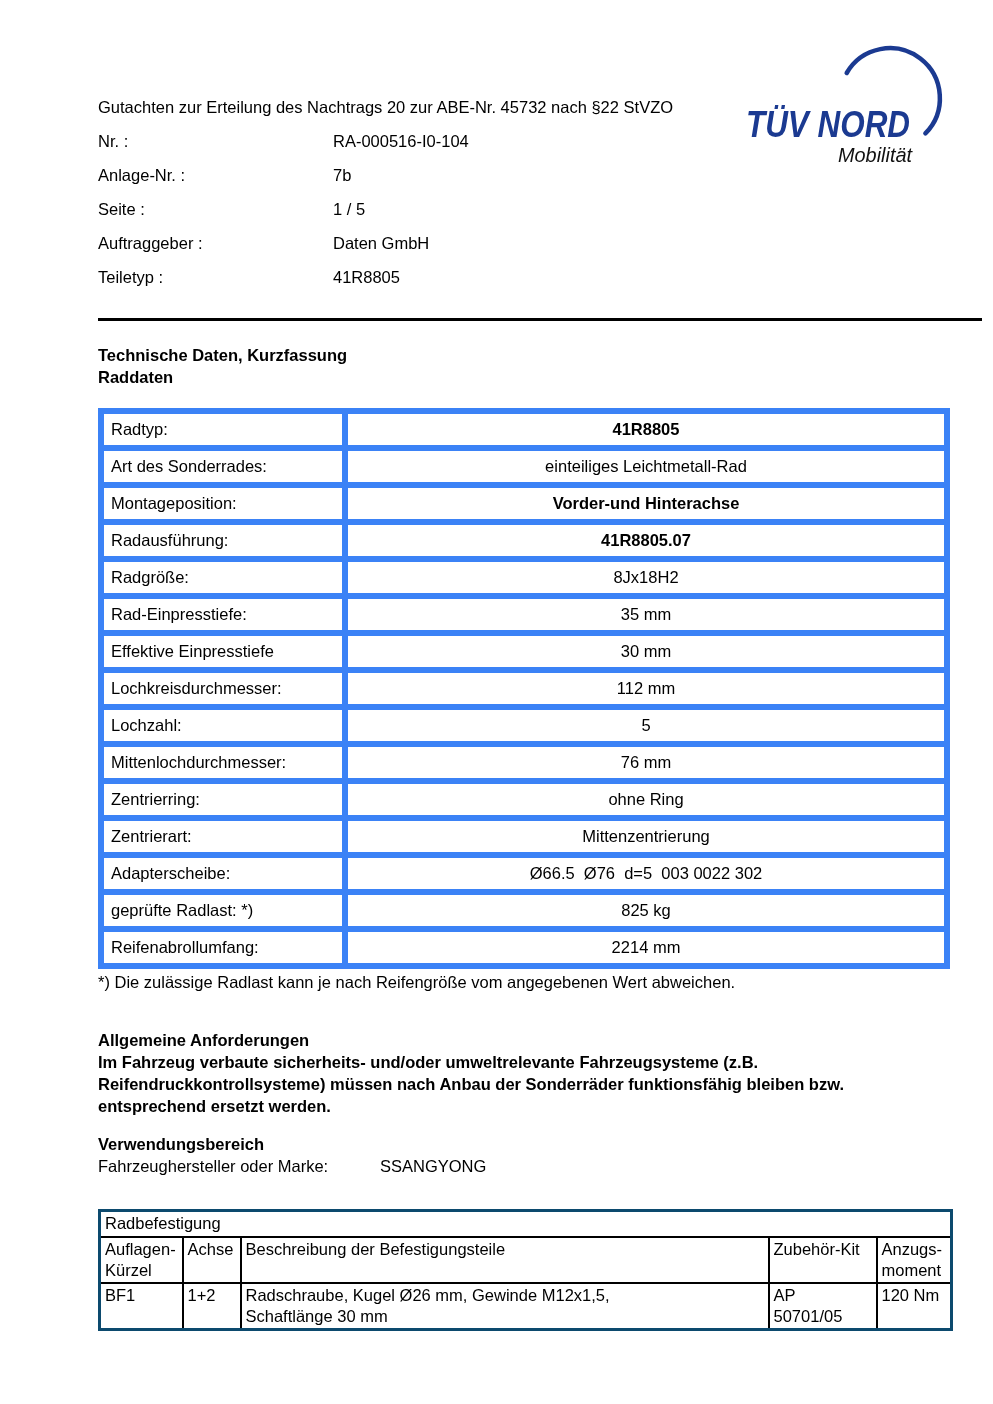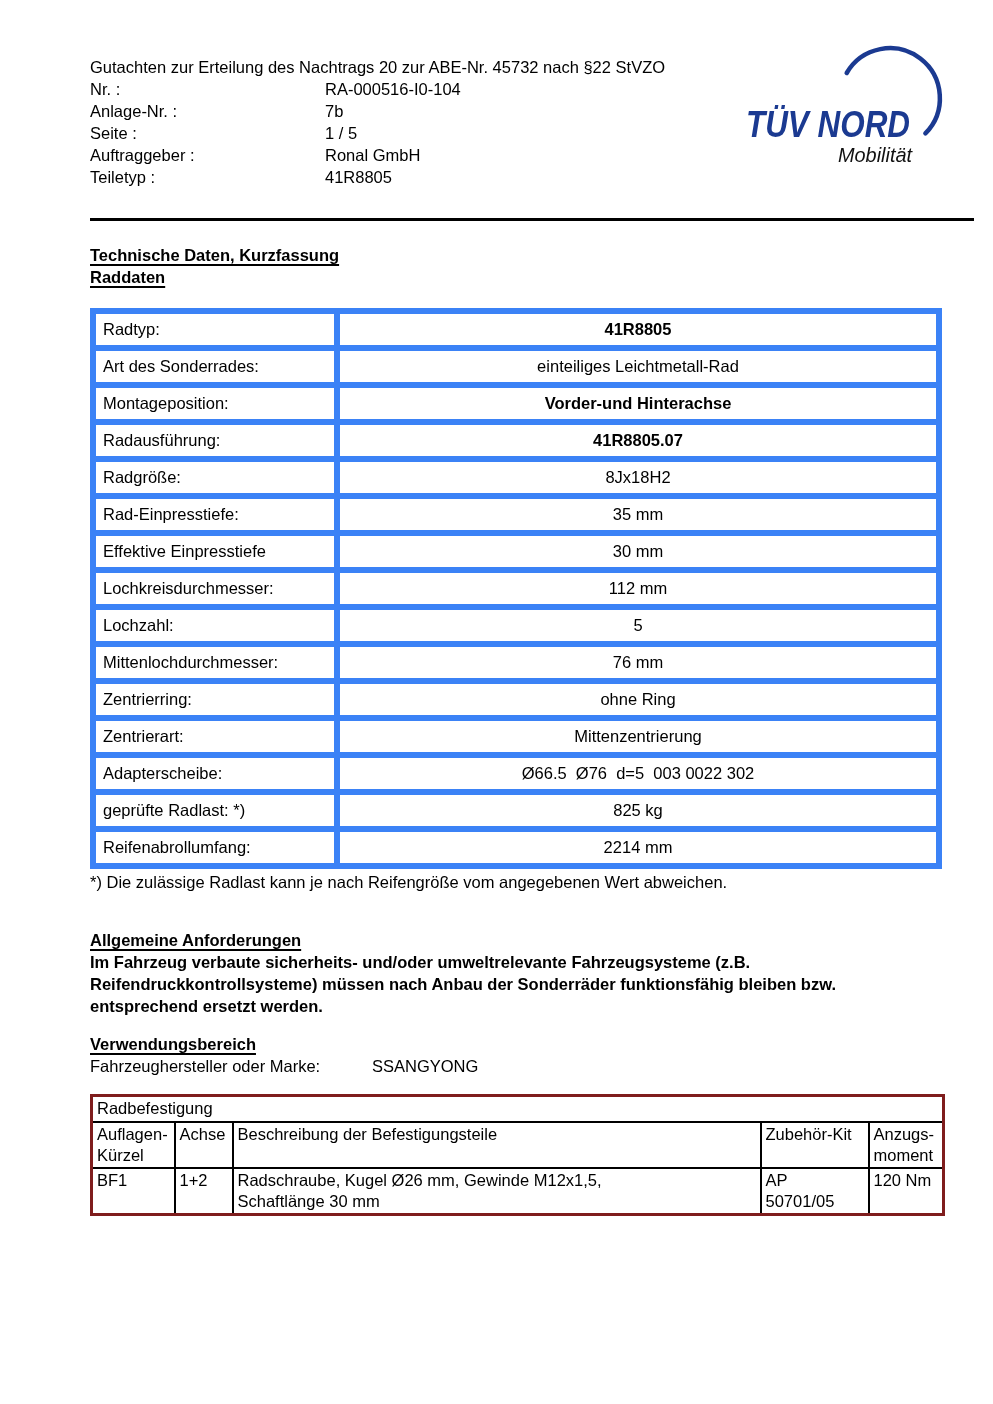--- a/index.html
+++ b/index.html
@@ -1,32 +1,32 @@
 <!DOCTYPE html>
 <html lang="de"><head>
 <meta charset="utf-8">
 <style>
   html,body { margin:0; padding:0; background:#fff; }
   .page {
     position:relative; width:993px; height:1404px; background:#ffffff;
     font-family:"Liberation Sans", sans-serif; font-size:16.5px; color:#000;
     overflow:hidden;
   }
-  .content { position:absolute; left:90px; top:0; width:884px; padding-top:56px; }
+  .content { position:absolute; left:98px; top:0; width:884px; padding-top:96px; }
 
   
   .doc-title { line-height:22px; white-space:nowrap; }
-  .hdr-field { line-height:22px; }
+  .hdr-field { line-height:22px;margin-top:12px; }
   .hdr-field .lbl { display:inline-block; width:235px; }
 
   .rule { height:3px; background:#000; margin-top:30px; }
 
   .h1 {
     margin-top:23px; font-weight:bold; line-height:22px;
-    text-decoration:underline; text-underline-offset:3px; text-decoration-thickness:2px;
+    text-underline-offset:3px; text-decoration-thickness:2px;
     width:max-content;
   }
   .h1.sub { margin-top:0; }
 
   
   table { border-collapse:collapse; }
   .wheel-table { margin-top:20px; width:852px; table-layout:fixed; border:3px solid #000; }
   .wheel-table td { border:6px solid #3b82f6; height:29px; line-height:21px; }
   .wheel-table td.lblcell { width:231px; padding:0 0 0 7px; text-align:left; }
   .wheel-table td.valcell { text-align:center; white-space:pre-wrap; }
@@ -34,21 +34,21 @@
 
   .footnote { margin-top:3px; line-height:21px; }
 
   .para { line-height:22px; white-space:pre-line;font-weight:bold; }
   .sect-general { margin-top:36px; }
   .sect-usage { margin-top:16px; }
   .usage-line { line-height:22px; }
   .usage-line .lbl { display:inline-block; width:282px; }
 
   
-  .fast-table { margin-top:17px; width:852px; table-layout:fixed; border:3px solid #7f1d1d; }
+  .fast-table { margin-top:32px; width:852px; table-layout:fixed; border:3px solid #0c4a6e; }
   .fast-table td { border:2px solid #000; padding:1px 4px; vertical-align:top;
                    line-height:21px; white-space:pre-line; text-align:left; }
   .fast-table td.title-cell { height:22px; }
 
   
   .logo { position:absolute; left:738px; top:38px; width:215px; height:135px; }
 </style>
 </head>
 <body>
 
@@ -67,21 +67,21 @@
     <div class="hdr-field">
       <span class="lbl">Nr. :</span><span>RA-000516-I0-104</span>
     </div>
     <div class="hdr-field">
       <span class="lbl">Anlage-Nr. :</span><span>7b</span>
     </div>
     <div class="hdr-field">
       <span class="lbl">Seite :</span><span>1 / 5</span>
     </div>
     <div class="hdr-field">
-      <span class="lbl">Auftraggeber :</span><span>Ronal GmbH</span>
+      <span class="lbl">Auftraggeber :</span><span>Daten GmbH</span>
     </div>
     <div class="hdr-field">
       <span class="lbl">Teiletyp :</span><span>41R8805</span>
     </div>
 
     <div class="rule"></div>
 
     <div class="h1">Technische Daten, Kurzfassung</div>
     <div class="h1 sub">Raddaten</div>
 

